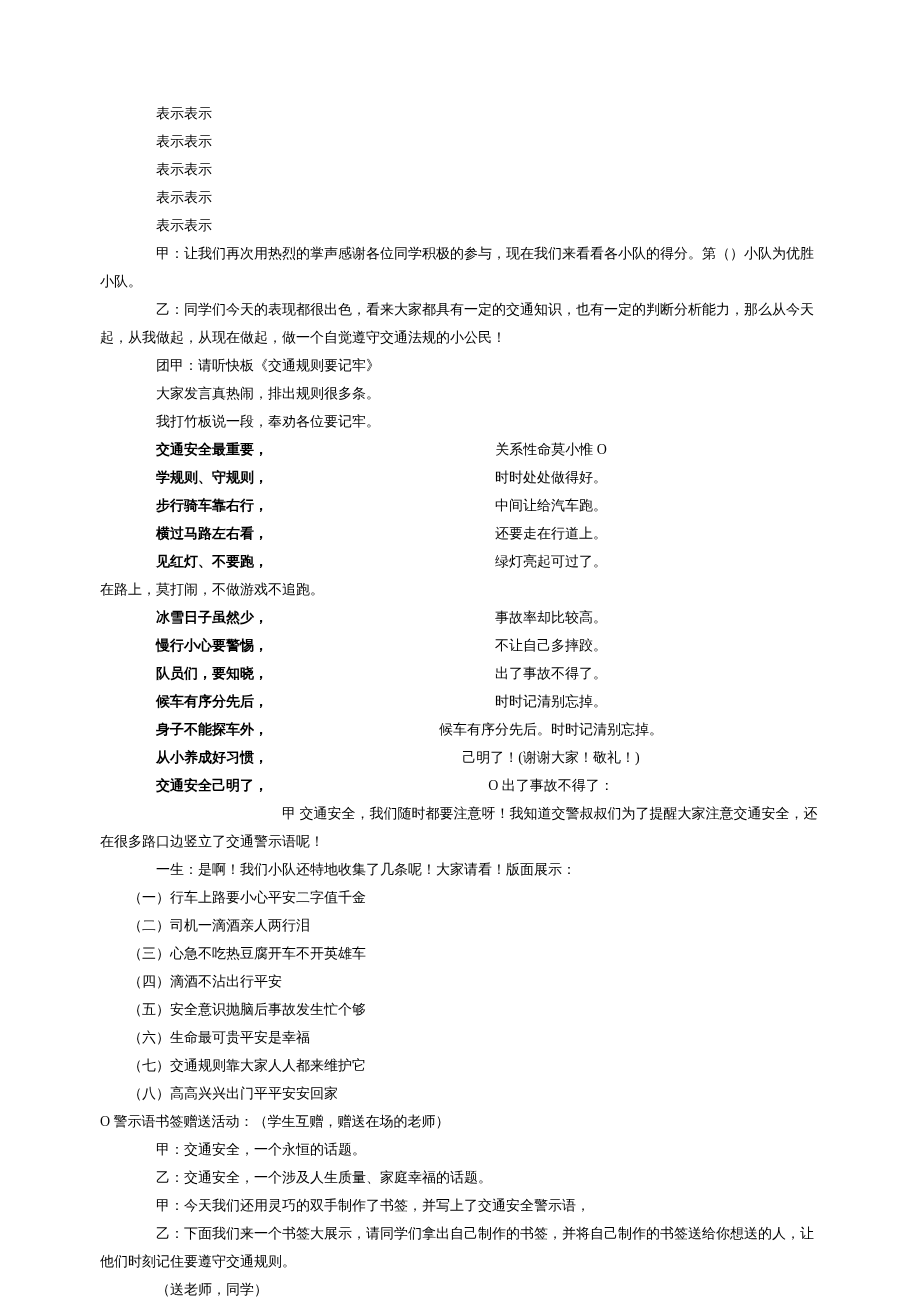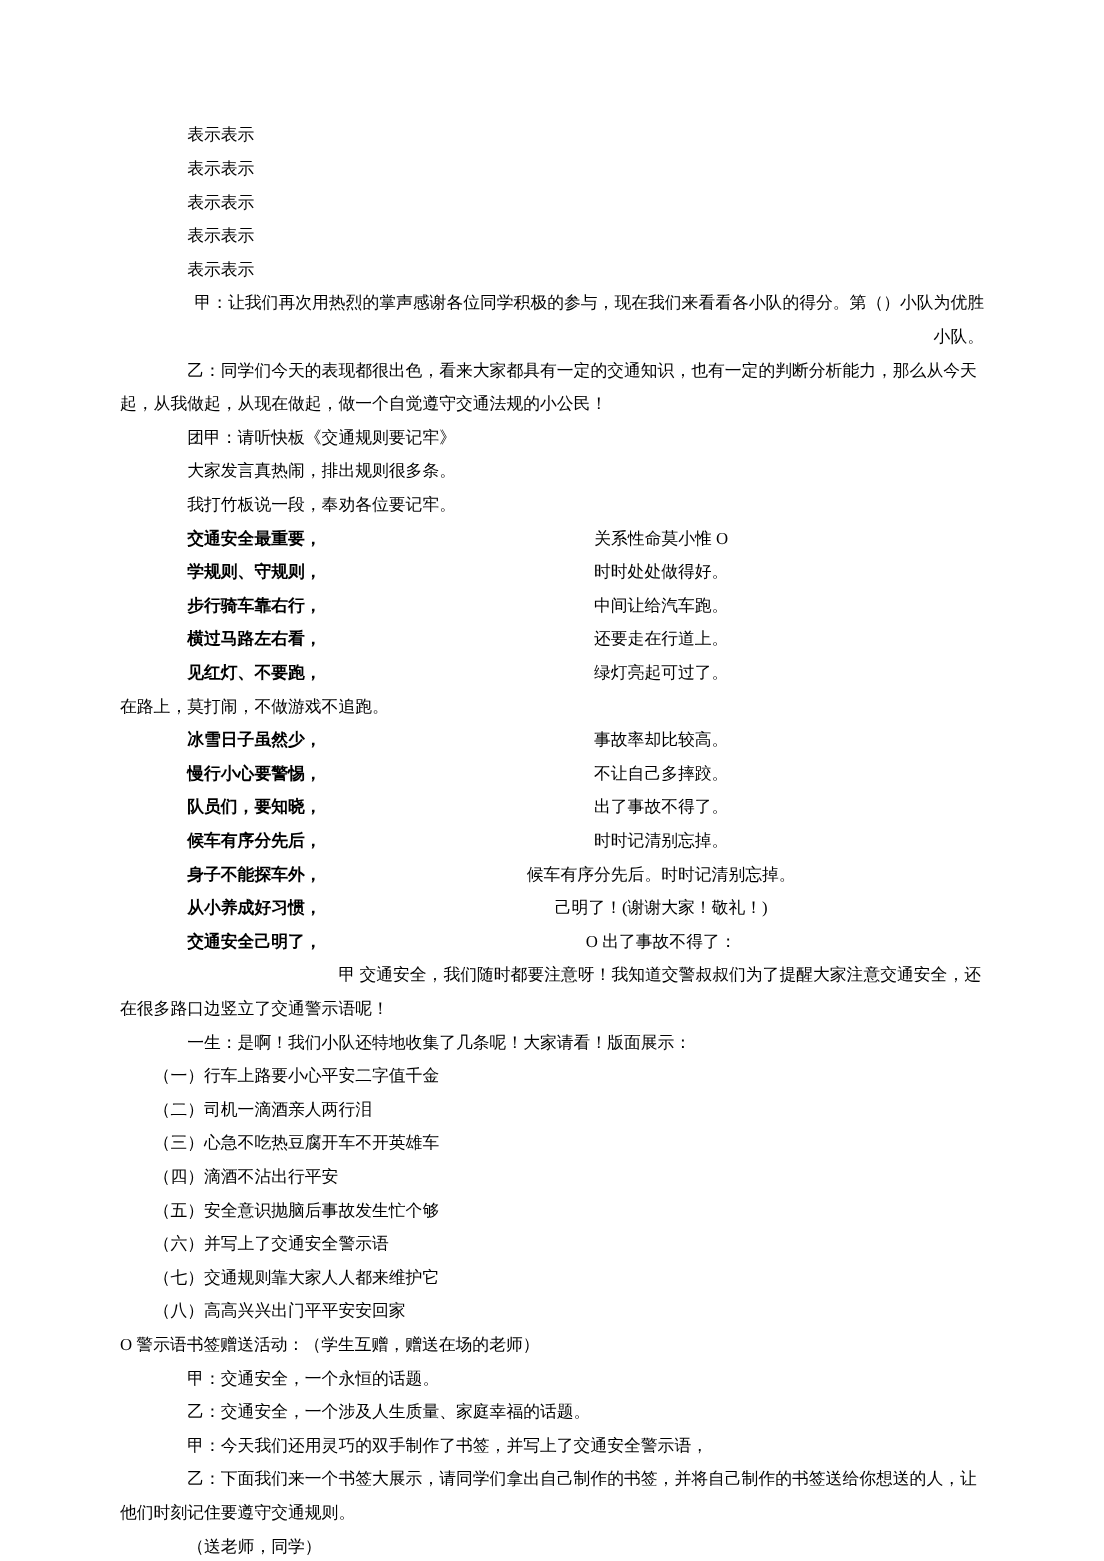--- a/index.html
+++ b/index.html
@@ -25,21 +25,21 @@
   </style>
 </head>
 <body>
 
 <p class="indent-2">表示表示</p>
 <p class="indent-2">表示表示</p>
 <p class="indent-2">表示表示</p>
 <p class="indent-2">表示表示</p>
 <p class="indent-2">表示表示</p>
 
-<p style="text-indent:4em;text-align:right;">甲：让我们再次用热烈的掌声感谢各位同学积极的参与，现在我们来看看各小队的得分。第（）小队为优胜小队。</p>
+<p style="text-indent:4em;">甲：让我们再次用热烈的掌声感谢各位同学积极的参与，现在我们来看看各小队的得分。第（）小队为优胜小队。</p>
 <p style="text-indent:4em;">乙：同学们今天的表现都很出色，看来大家都具有一定的交通知识，也有一定的判断分析能力，那么从今天起，从我做起，从现在做起，做一个自觉遵守交通法规的小公民！</p>
 
 <p class="indent-2">团甲：请听快板《交通规则要记牢》</p>
 <p class="indent-2">大家发言真热闹，排出规则很多条。</p>
 <p class="indent-2">我打竹板说一段，奉劝各位要记牢。</p>
 
 <div class="two-col indent-2">
   <span class="left">交通安全最重要，</span>
   <span class="right">关系性命莫小惟 O</span>
 </div>
@@ -93,21 +93,21 @@
 
 <p style="text-indent:13em;">甲 交通安全，我们随时都要注意呀！我知道交警叔叔们为了提醒大家注意交通安全，还在很多路口边竖立了交通警示语呢！</p>
 
 <p class="indent-2">一生：是啊！我们小队还特地收集了几条呢！大家请看！版面展示：</p>
 
 <p class="indent-1">（一）行车上路要小心平安二字值千金</p>
 <p class="indent-1">（二）司机一滴酒亲人两行泪</p>
 <p class="indent-1">（三）心急不吃热豆腐开车不开英雄车</p>
 <p class="indent-1">（四）滴酒不沾出行平安</p>
 <p class="indent-1">（五）安全意识抛脑后事故发生忙个够</p>
-<p class="indent-1">（六）并写上了交通安全警示语</p>
+<p class="indent-1">（六）生命最可贵平安是幸福</p>
 <p class="indent-1">（七）交通规则靠大家人人都来维护它</p>
 <p class="indent-1">（八）高高兴兴出门平平安安回家</p>
 
 <p class="indent-0">O 警示语书签赠送活动：（学生互赠，赠送在场的老师）</p>
 
 <p class="indent-2">甲：交通安全，一个永恒的话题。</p>
 <p class="indent-2">乙：交通安全，一个涉及人生质量、家庭幸福的话题。</p>
 <p class="indent-2">甲：今天我们还用灵巧的双手制作了书签，并写上了交通安全警示语，</p>
 <p style="text-indent:4em;">乙：下面我们来一个书签大展示，请同学们拿出自己制作的书签，并将自己制作的书签送给你想送的人，让他们时刻记住要遵守交通规则。</p>
 <p class="indent-2">（送老师，同学）</p>

